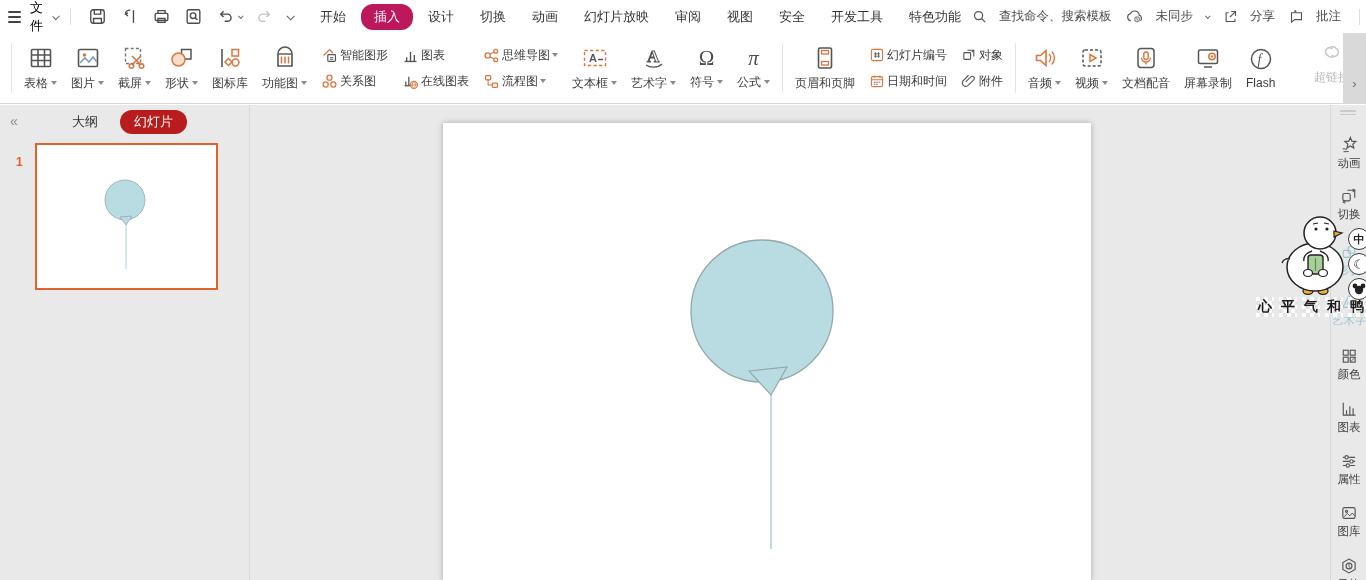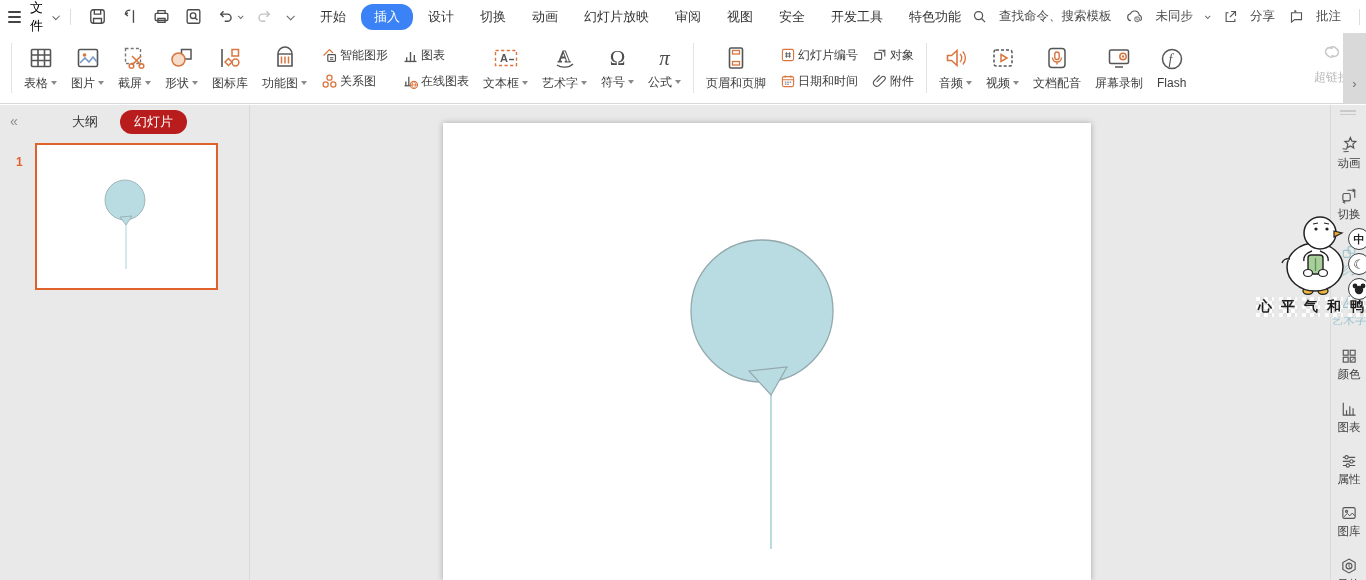--- a/index.html
+++ b/index.html
@@ -14,21 +14,21 @@
   .hamburger i { height:2px; background:#444; border-radius:1px;}
   .file-btn { display:flex; align-items:center; gap:4px; font-size:13px; color:#000000; cursor:pointer;}
   .vsep { width:1px; height:16px; background:#ddd; margin:0 4px;}
   .qa { display:flex; align-items:center; gap:13px; margin-left:4px;}
   .qa .qbtn { display:flex; align-items:center; cursor:pointer;}
   .chev { width:6px; height:6px; border-right:1.4px solid #666; border-bottom:1.4px solid #666; display:inline-block;}
   .chev.down { transform:rotate(45deg) translateY(-1px); }
   .chev.small { width:4px;height:4px; }
   .tabs { display:flex; align-items:center; gap:4px; margin-left:16px; font-size:13px; color:#333;}
   .tab { padding:4px 11px; cursor:pointer; white-space:nowrap;}
-  .tab.active { background:#3b82f6; color:#fff; border-radius:12px; padding:4px 13px;}
+  .tab.active { background:#be185d; color:#fff; border-radius:12px; padding:4px 13px;}
   .mb-right { margin-left:auto; display:flex; align-items:center; gap:14px; font-size:12.5px; color:#4a4a4a;}
   .mb-item { display:flex; align-items:center; gap:12px; cursor:pointer; white-space:nowrap;}
   .dots { font-size:14px; color:#555; letter-spacing:1px;}
 
   
   .ribbon { height:71px; background:#fff; border-bottom:1px solid #d8d8d8; display:flex; align-items:center; padding-left:6px; position:relative; z-index:4;}
   .rsep { width:1px; align-self:stretch; background:#e3e3e3; margin:10px 5px;}
   .rbtn { display:flex; flex-direction:column; align-items:center; justify-content:center; gap:4px; padding:2px 7px; cursor:pointer; }
   .rlabel { font-size:12px; color:#3c3c3c; display:flex; align-items:center; gap:3px; white-space:nowrap;}
   .caret { width:0; height:0; border-left:3px solid transparent; border-right:3px solid transparent; border-top:4px solid #8a8a8a;}
@@ -290,20 +290,41 @@
       <svg width="17" height="17" viewBox="0 0 20 20" fill="none">
           <path d="M3 15h8" stroke="#555" stroke-width="1.5"></path>
           <path d="M4.5 15v-5M8 15V4.5" stroke="#555" stroke-width="1.5"></path>
           <circle cx="14" cy="14" r="4.2" stroke="#d9763f" stroke-width="1.4"></circle>
           <path d="M9.8 14h8.4M14 9.8c-2.6 2.6-2.6 5.8 0 8.4M14 9.8c2.6 2.6 2.6 5.8 0 8.4" stroke="#d9763f" stroke-width="1"></path>
         </svg>
       <span>在线图表</span>
     </span>
   </div>
 
+  <div class="stack">
+    <span class="sbtn">
+      <svg width="17" height="17" viewBox="0 0 20 20" fill="none" stroke="#d9763f" stroke-width="1.5">
+          <circle cx="5.5" cy="10" r="3"></circle>
+          <circle cx="15" cy="5" r="2.3"></circle>
+          <circle cx="15" cy="15" r="2.3"></circle>
+          <path d="M8 8.5L13 5.8M8 11.5l5 2.7" stroke-width="1.2"></path>
+        </svg>
+      <span>思维导图</span>
+      <i class="caret"></i>
+    </span>
+    <span class="sbtn">
+      <svg width="17" height="17" viewBox="0 0 20 20" fill="none" stroke="#d9763f" stroke-width="1.5">
+          <rect x="3" y="3" width="6" height="5" rx="1"></rect>
+          <rect x="11" y="12" width="6" height="5" rx="1"></rect>
+          <path d="M6 8v6h5" stroke-width="1.2"></path>
+        </svg>
+      <span>流程图</span>
+      <i class="caret"></i>
+    </span>
+  </div>
 
   <div class="rbtn">
     <svg width="28" height="26" viewBox="0 0 28 26" fill="none">
       <rect x="3.5" y="5.5" width="21" height="15" stroke="#d9763f" stroke-width="1.4" stroke-dasharray="3.2 2.4"></rect>
       <text x="8" y="17" font-size="11" fill="#555" font-family="Liberation Sans,sans-serif" font-weight="bold">A</text>
       <path d="M17 14.5h5" stroke="#555" stroke-width="1.4"></path>
     </svg>
     <span class="rlabel">
         <span>文本框</span>
         <i class="caret"></i>

